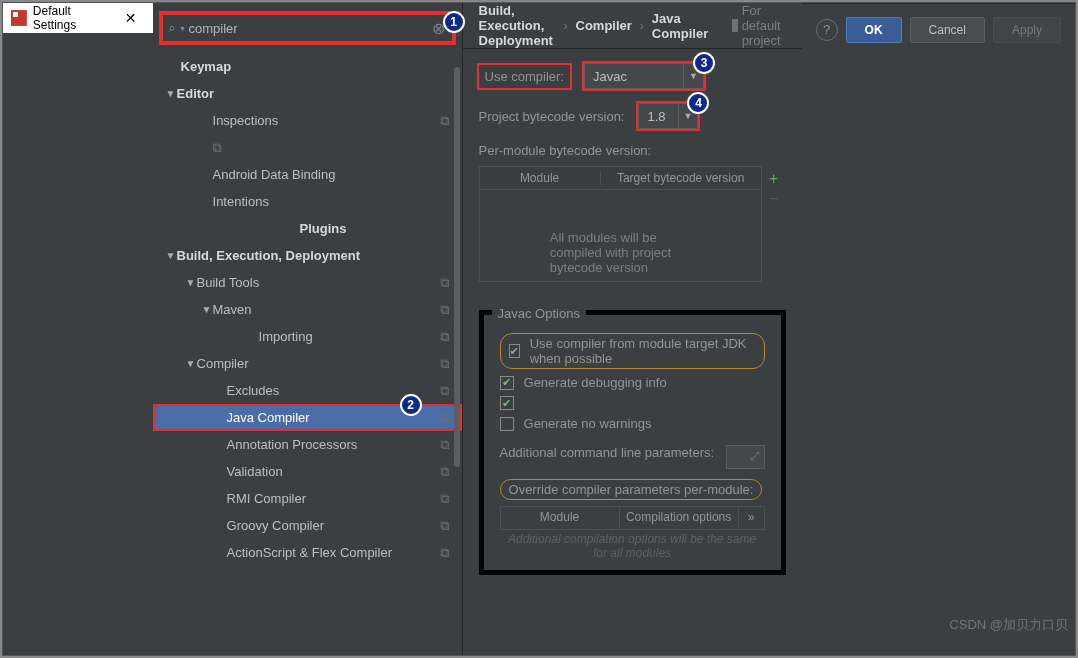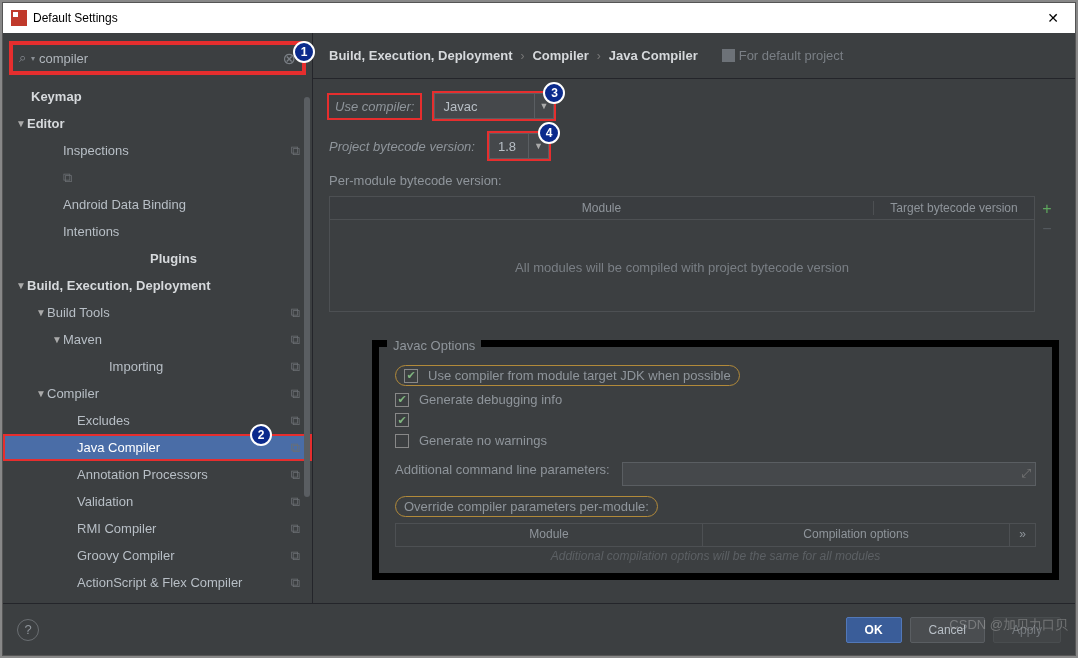--- a/index.html
+++ b/index.html
@@ -1,17 +1,17 @@
 <!DOCTYPE html>
 <html><head>
 <meta charset="utf-8">
 <style>
   * { box-sizing: border-box; margin: 0; padding: 0; font-family: "Segoe UI", Arial, sans-serif; }
   body { background: #888; width: 1078px; height: 658px; overflow: hidden; }
-  .window { width: 1074px; height: 654px; margin: 2px; background: #3c3f41; border: 1px solid #555; display: flex; flex-direction: column; }
+  .window { width: 1074px; height: 654px; margin: 2px; background: #3c3f41; border: 1px solid #555; display: flex; flex-direction: row; }
   .titlebar { height: 30px; background: #fff; color: #000; display: flex; align-items: center; padding: 0 8px; font-size: 12px; }
   .titlebar .appicon { width: 16px; height: 16px; margin-right: 6px; }
   .titlebar .spacer { flex: 1; }
   .titlebar .x { font-size: 14px; padding: 0 8px; cursor: pointer; }
   .body { flex: 1; display: flex; min-height: 0; }
   .sidebar { width: 310px; background: #3c3f41; border-right: 1px solid #24252a; display: flex; flex-direction: column; position: relative; }
   .searchwrap { padding: 10px 8px; }
   .searchbox { position: relative; border: 2px solid #e62e2e; height: 30px; display: flex; align-items: center; padding: 0 22px 0 26px; background: #3c3f41; }
   .searchbox .mag { position: absolute; left: 6px; color: #8a8f95; font-size: 13px; }
   .searchbox .tri { position: absolute; left: 18px; color: #8a8f95; font-size: 8px; }
@@ -28,35 +28,35 @@
   .node.sel.redbox { box-shadow: inset 0 0 0 2px #e62e2e; }
   .scrollthumb { position: absolute; right: 2px; top: 64px; width: 6px; height: 400px; background: #5a5e62; border-radius: 3px; }
   .main { flex: 1; background: #3c3f41; display: flex; flex-direction: column; min-height: 0; }
   .crumbrow { height: 46px; display: flex; align-items: center; padding: 0 16px; font-size: 13px; color: #b8bfc6; border-bottom: 1px solid #24252a; }
   .crumbrow .bold { font-weight: 700; color: #d6d9dc; }
   .crumbrow .sep { color: #777; margin: 0 8px; font-size: 12px; }
   .crumbrow .fordef { color: #7a7f85; margin-left: 24px; }
   .crumbrow .defic { width: 13px; height: 13px; background: #6d7278; margin-right: 4px; display: inline-block; }
   .content { flex: 1; overflow-y: auto; padding: 14px 16px 0 16px; color: #8f959b; font-size: 13px; }
   .row { display: flex; align-items: center; margin-bottom: 14px; }
-  .row .lab { margin-right: 14px; font-style: italic; }
+  .row .lab { margin-right: 14px; }
   .dropdown { position: relative; height: 26px; border: 1px solid #5a5e62; background: #45484b; display: flex; align-items: center; padding: 0 22px 0 8px; color: #b8bfc6; min-width: 60px; }
   .dropdown .dtri { position: absolute; right: 5px; font-size: 9px; color: #aaa; border-left: 1px solid #5a5e62; padding-left: 5px; height: 100%; display: flex; align-items: center; }
   .redframe { outline: 2px solid #e62e2e; position: relative; }
   .badge { position: absolute; width: 22px; height: 22px; border-radius: 50%; background: #0b2a8c; border: 2px solid #fff; color: #fff; display: flex; align-items: center; justify-content: center; font-size: 12px; font-weight: 700; z-index: 5; }
   .seclabel { margin: 6px 0 8px 0; }
   .tablehead { display: flex; background: #3a3d40; border: 1px solid #4d5053; height: 24px; align-items: center; font-size: 12px; }
   .tablehead .c1 { flex: 1; text-align: center; border-right: 1px solid #4d5053; }
   .tablehead .c2 { width: 160px; text-align: center; }
   .addcol { width: 24px; display: flex; flex-direction: column; align-items: center; padding-top: 4px; }
   .addcol .plus { color: #5ea75e; font-size: 16px; }
   .addcol .minus { color: #555a5f; font-size: 16px; margin-top: 2px; }
   .tablebody { height: 92px; border: 1px solid #4d5053; border-top: none; background: #3c3f41; position: relative; }
   .placeholder { position: absolute; top: 40px; left: 50%; transform: translateX(-50%); color: #7a7f85; }
-  .fieldset { border: 7px solid #000000; margin-top: 0px; padding: 12px 16px 8px 16px; position: relative; margin-left: 43px; }
+  .fieldset { border: 5px solid #000000; margin-top: 0px; padding: 12px 16px 8px 16px; position: relative; }
   .fieldset .legend { position: absolute; top: -9px; left: 8px; background: #3c3f41; padding: 0 6px; }
   .chkrow { display: flex; align-items: center; margin: 6px 0; }
   .chkbox { width: 14px; height: 14px; border: 1px solid #888; margin-right: 10px; display: flex; align-items: center; justify-content: center; font-size: 11px; }
   .chkbox.on { color: #7fb57f; }
   .circ { border: 1px solid #b28a3a; border-radius: 12px; padding: 2px 8px; display: inline-flex; align-items: center; }
   .paramrow { display: flex; margin: 14px 0 10px 0; }
   .paramfield { flex: 1; height: 24px; background: #45484b; border: 1px solid #5a5e62; margin-left: 12px; position: relative; }
   .paramfield .exp { position: absolute; right: 4px; top: 3px; color: #777; font-size: 12px; }
   .overr { margin-bottom: 6px; }
   .subtable { display: flex; border: 1px solid #4d5053; height: 24px; font-size: 12px; }

